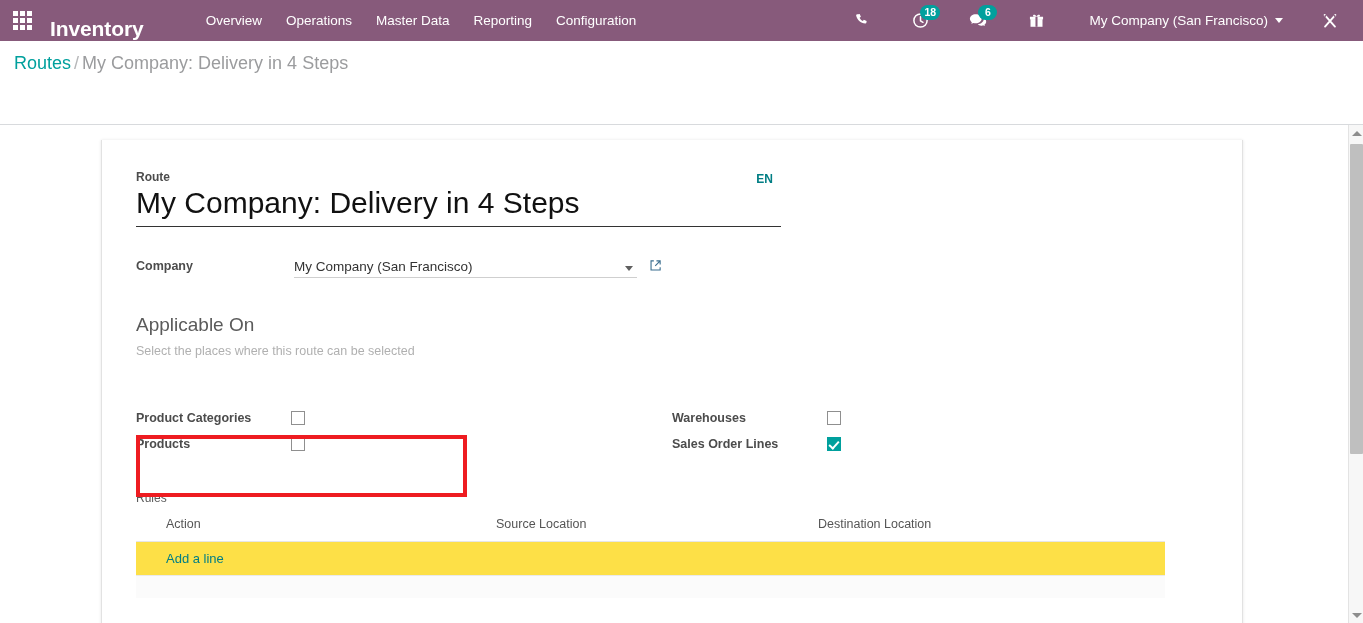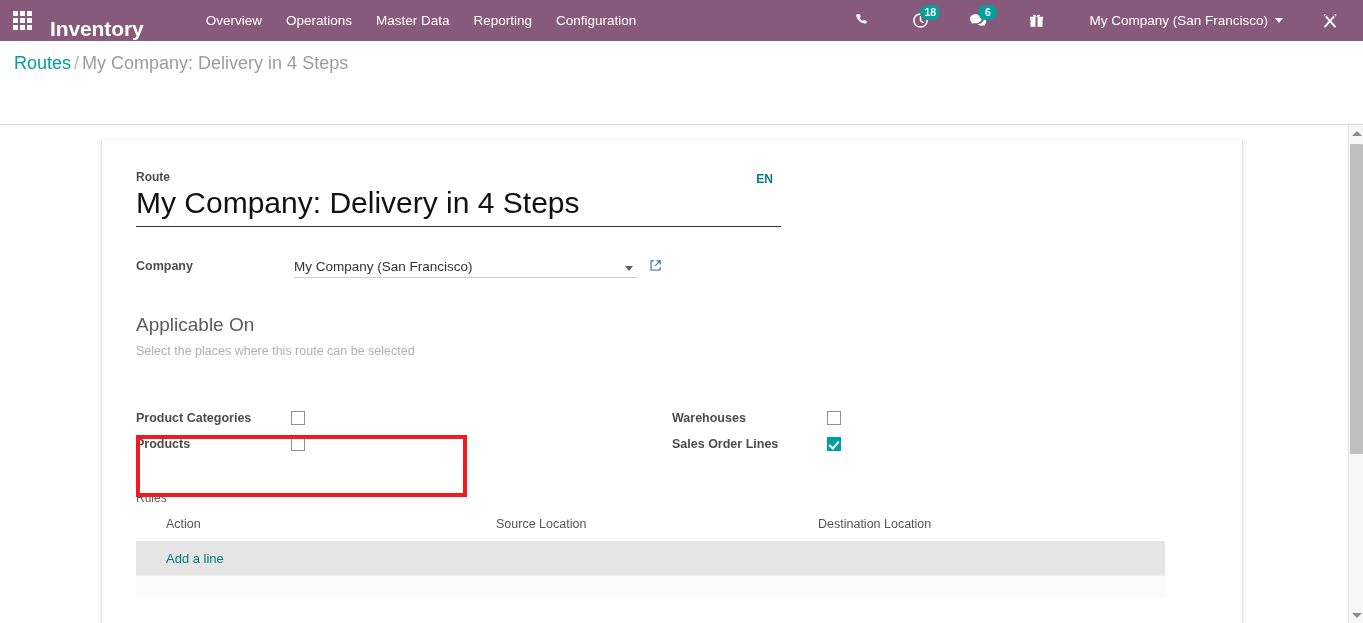--- a/index.html
+++ b/index.html
@@ -297,21 +297,21 @@
     border-collapse: collapse;
     table-layout: fixed;
   }
   .rules-table th {
     text-align: left;
     font-size: 12.5px; font-weight: normal; color: #555555;
     padding: 0 0 10px 30px;
     border-bottom: 1px solid #e6e6e6;
   }
   .rules-table td {
-    background: #e5e5e5;
+    background: #fde047;
     padding: 9px 0 9px 30px;
     font-size: 13px;
     border-bottom: 1px solid #eaeaea;
   }
   .rules-table td.empty-row { background: #fbfbfb; height: 22px; padding: 0; border-bottom: none; }
   .add-line {
     color: #017e84; cursor: pointer; font-size: 13px;
   }
 
   

